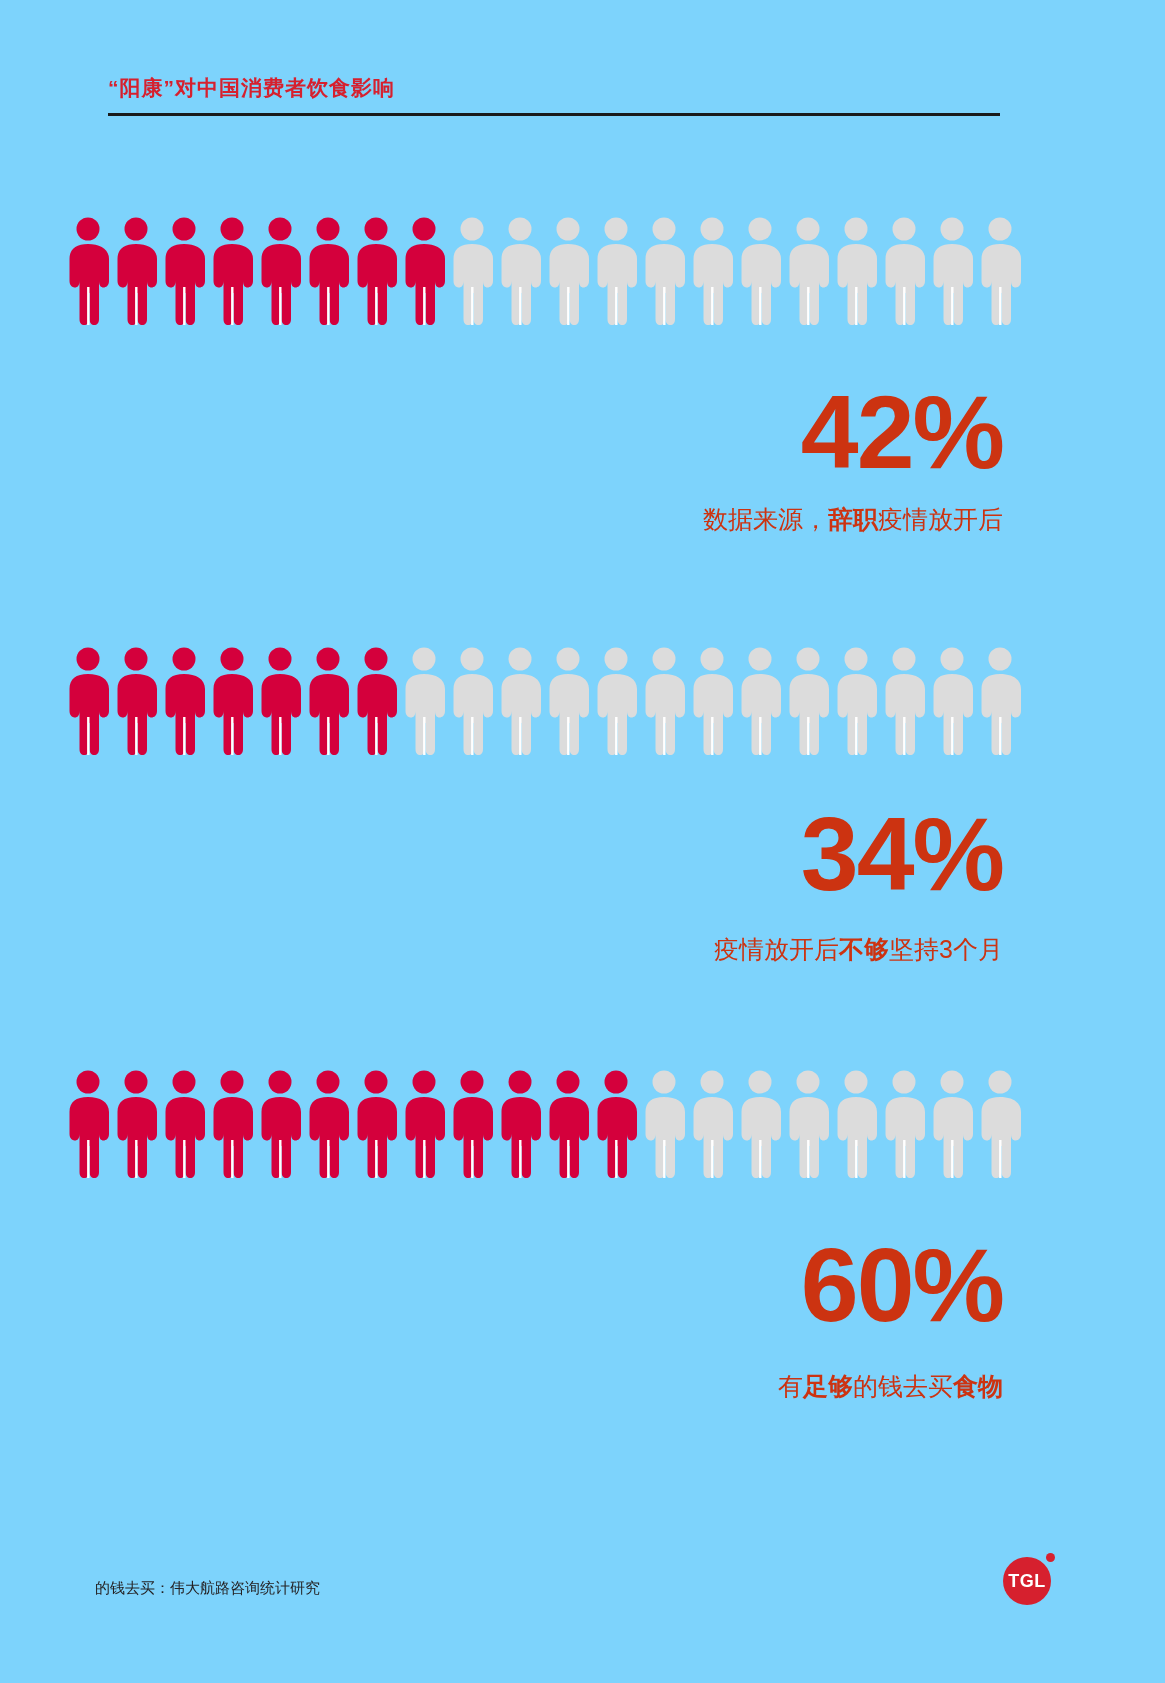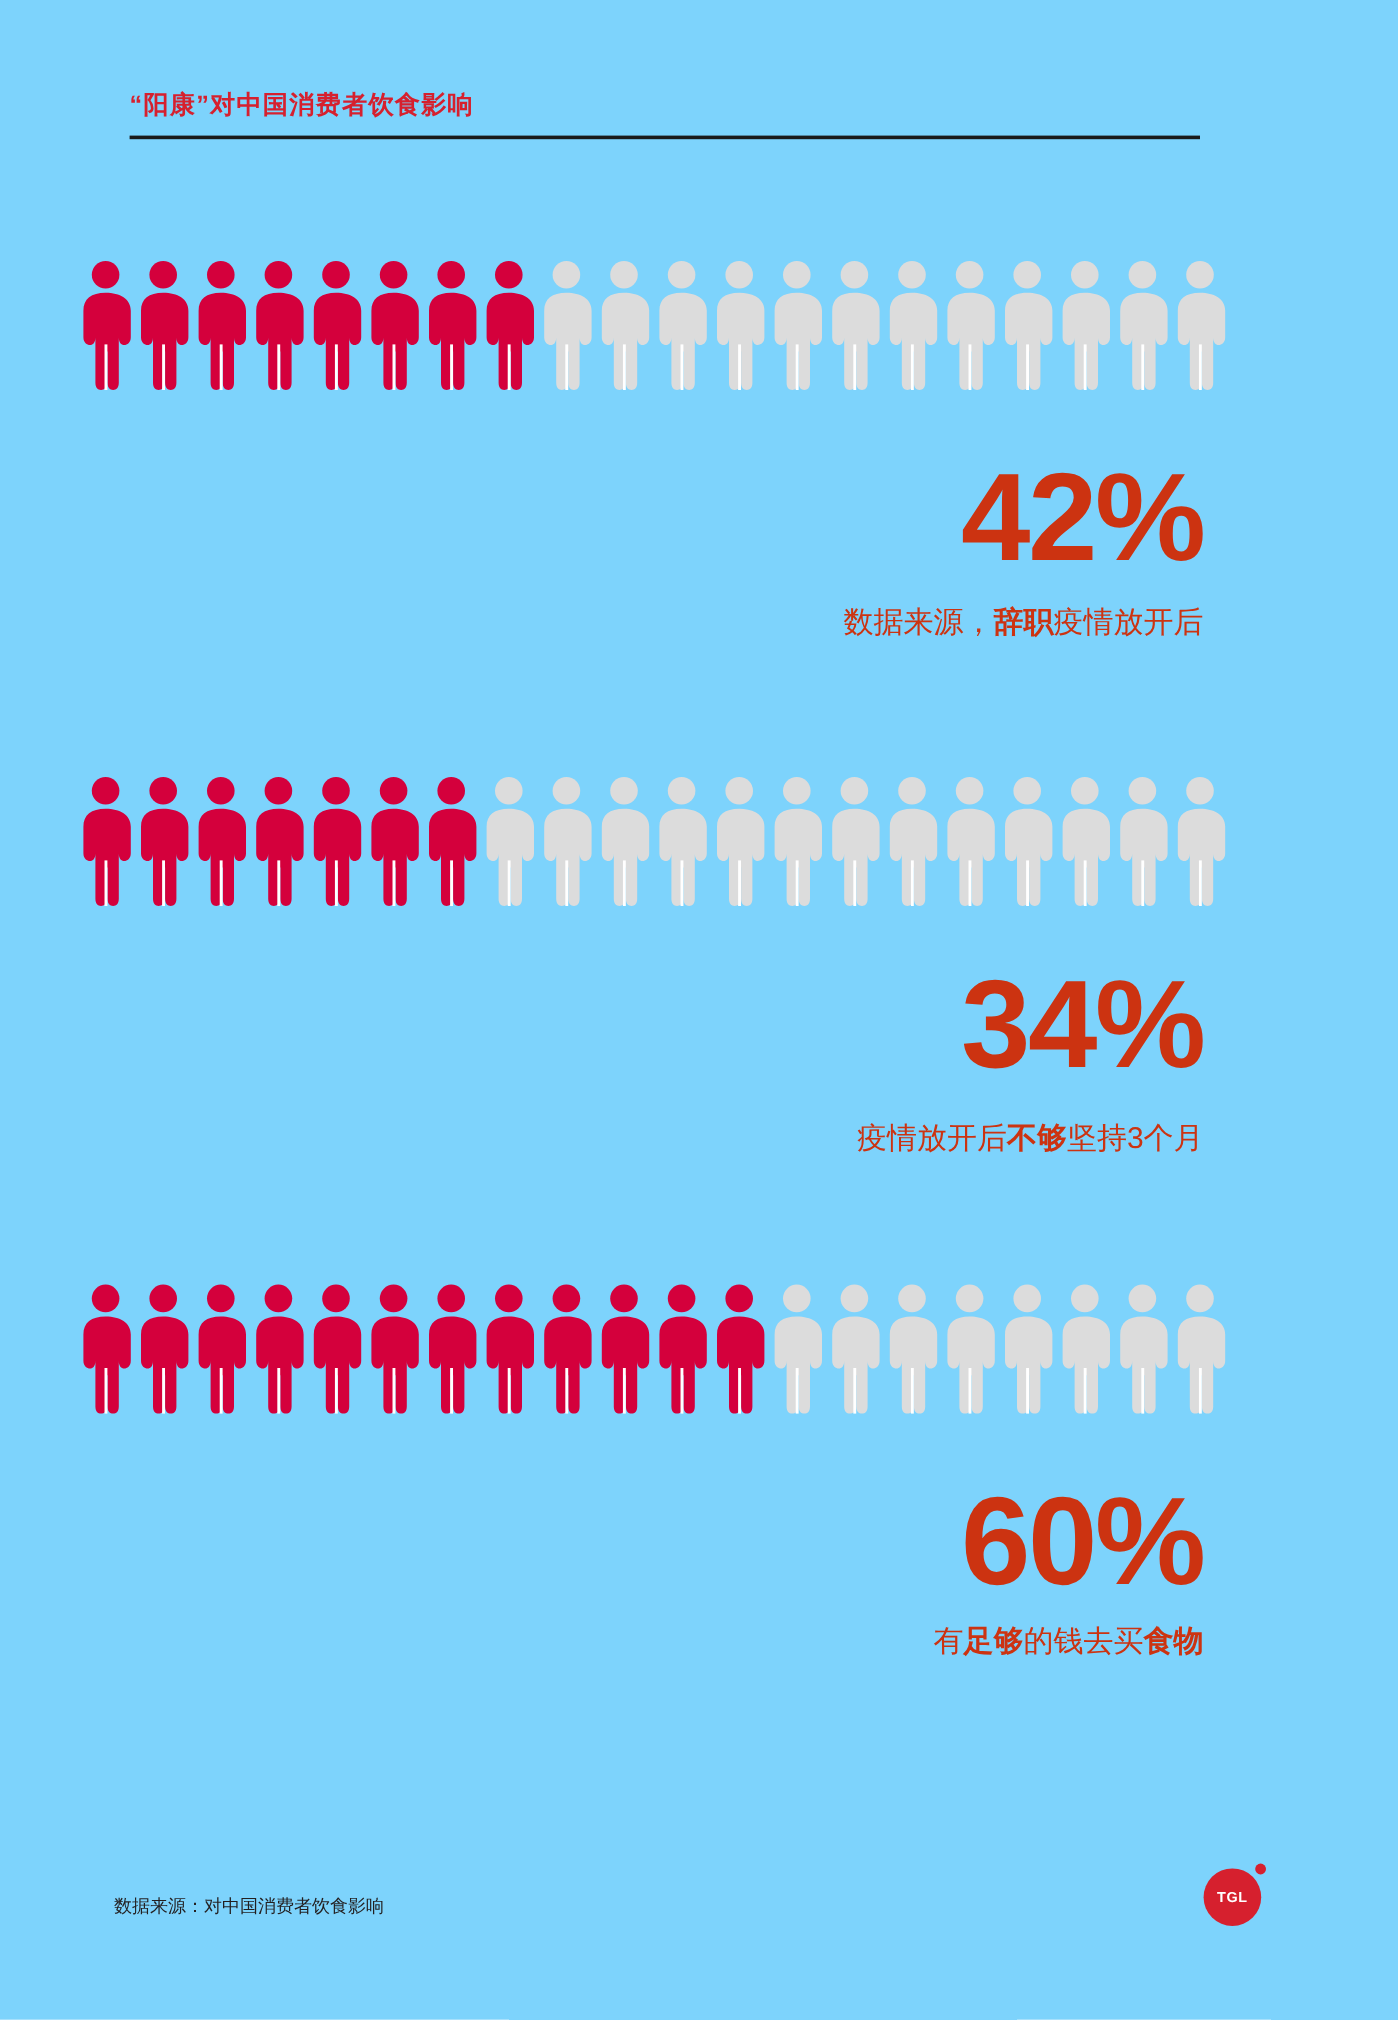--- a/index.html
+++ b/index.html
@@ -92,21 +92,21 @@
     line-height: 1.3;
   }
   .stat-caption b { font-weight: bold; margin-top: 23px; }
 
   
   .block-1 .stat-value   { top: 165px; }
   .block-1 .stat-caption { top: 288px; }
   .block-2 .stat-value   { top: 157px; }
   .block-2 .stat-caption { top: 288px; }
   .block-3 .stat-value   { top: 165px; }
-  .block-3 .stat-caption { top: 284px; }
+  .block-3 .stat-caption { top: 303px; font-family: Liberation Serif, serif; }
 
   .block-3 .people-row { left: 64px; }
 
   
   .footer {
     position: absolute;
     left: 0;
     bottom: 0;
     width: 1165px;
     height: 150px;
@@ -127,21 +127,21 @@
     height: 54px;
   }
   .logo-circle {
     position: absolute;
     left: 0; top: 6px;
     width: 48px;
     height: 48px;
     border-radius: 50%;
     background: #D6202E;
     color: #ffffff;
-    font-size: 12px;
+    font-size: 18px;
     font-weight: bold;
     letter-spacing: 0.5px;
     display: flex;
     align-items: center;
     justify-content: center;
   }
   .logo-dot {
     position: absolute;
     right: 2px;
     top: 2px;
@@ -476,20 +476,20 @@
           <circle cx="24" cy="14" r="11.5" fill="#DCDCDC"></circle>
           <path fill="#DCDCDC" d="M24 29 C12 29 5.5 34 5.5 44 L5.5 66 C5.5 70.5 8.5 72.5 11 72.5 C13.5 72.5 15.5 70.5 15.5 66 L15.5 50 L15.5 74 L15.5 104 C15.5 108 17.5 110 20.2 110 C22.9 110 24.9 108 24.9 104 L24.9 78 L25.6 78 L25.6 104 C25.6 108 27.6 110 30.3 110 C33 110 35 108 35 104 L35 74 L35 50 L35 66 C35 70.5 37 72.5 39.5 72.5 C42 72.5 45 70.5 45 66 L45 44 C45 34 36 29 24 29 Z"></path>
           <rect x="23.1" y="72" width="2.4" height="38" fill="#ffffff"></rect>
         </svg>
       </div>
     <div class="stat-value">60%</div>
     <div class="stat-caption"><span>有</span><b>足够</b><span>的钱去买</span><b>食物</b></div>
   </div>
 
   <div class="footer">
-    <div class="footer-source">数据来源：对中国消费者饮食影响</div>
+    <div class="footer-source">的钱去买：伟大航路咨询统计研究</div>
     <div class="logo">
       <div class="logo-circle">TGL</div>
       <div class="logo-dot"></div>
     </div>
   </div>
 
 </div>
 
 </body></html>

